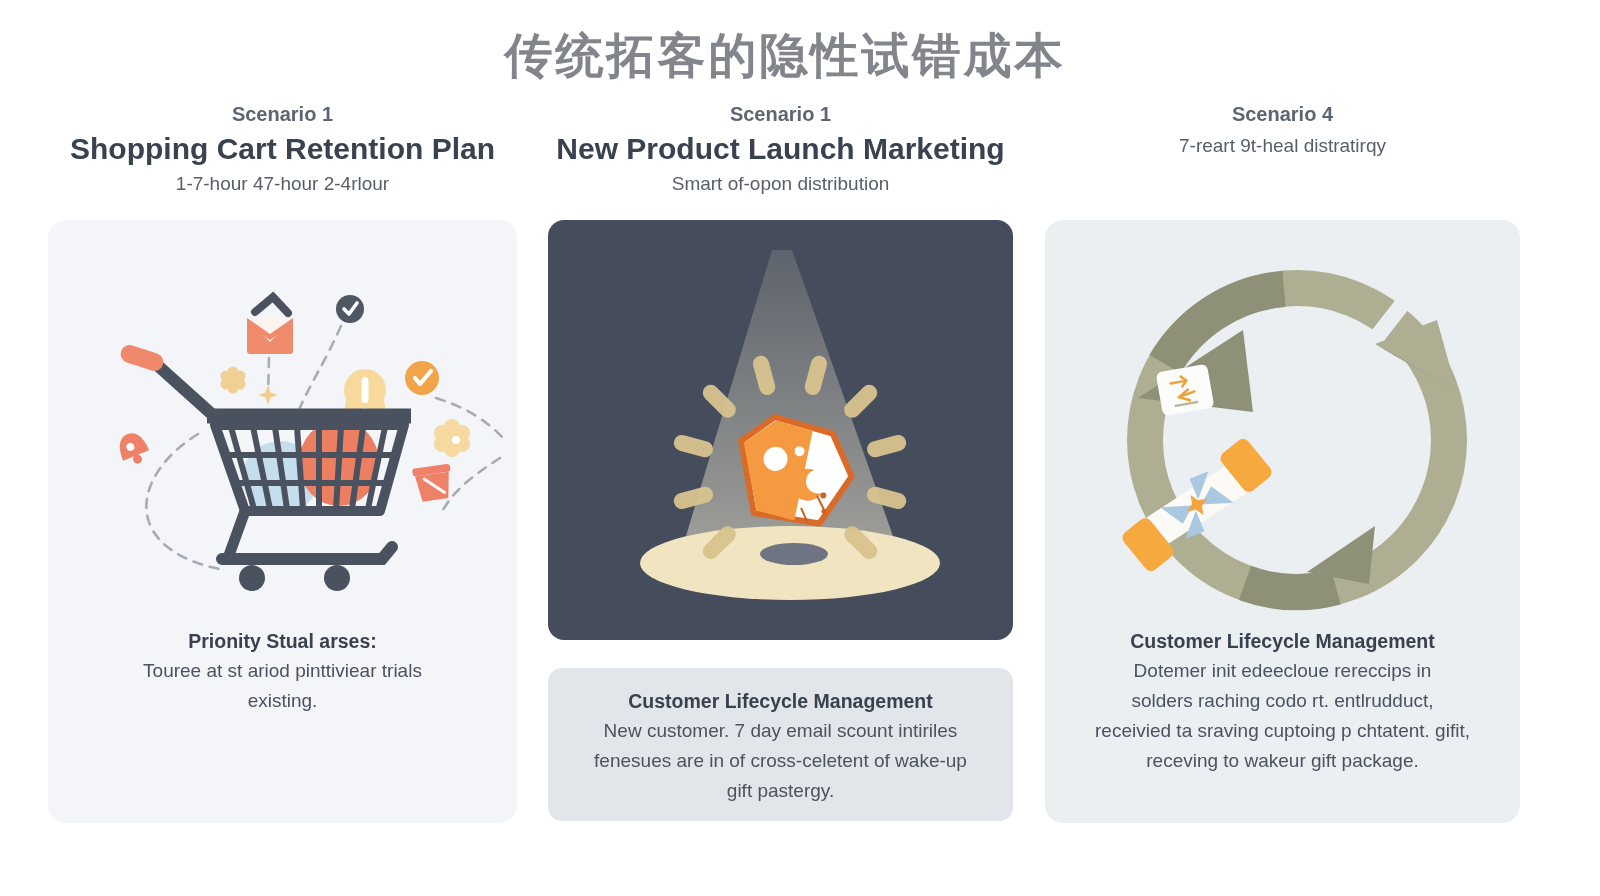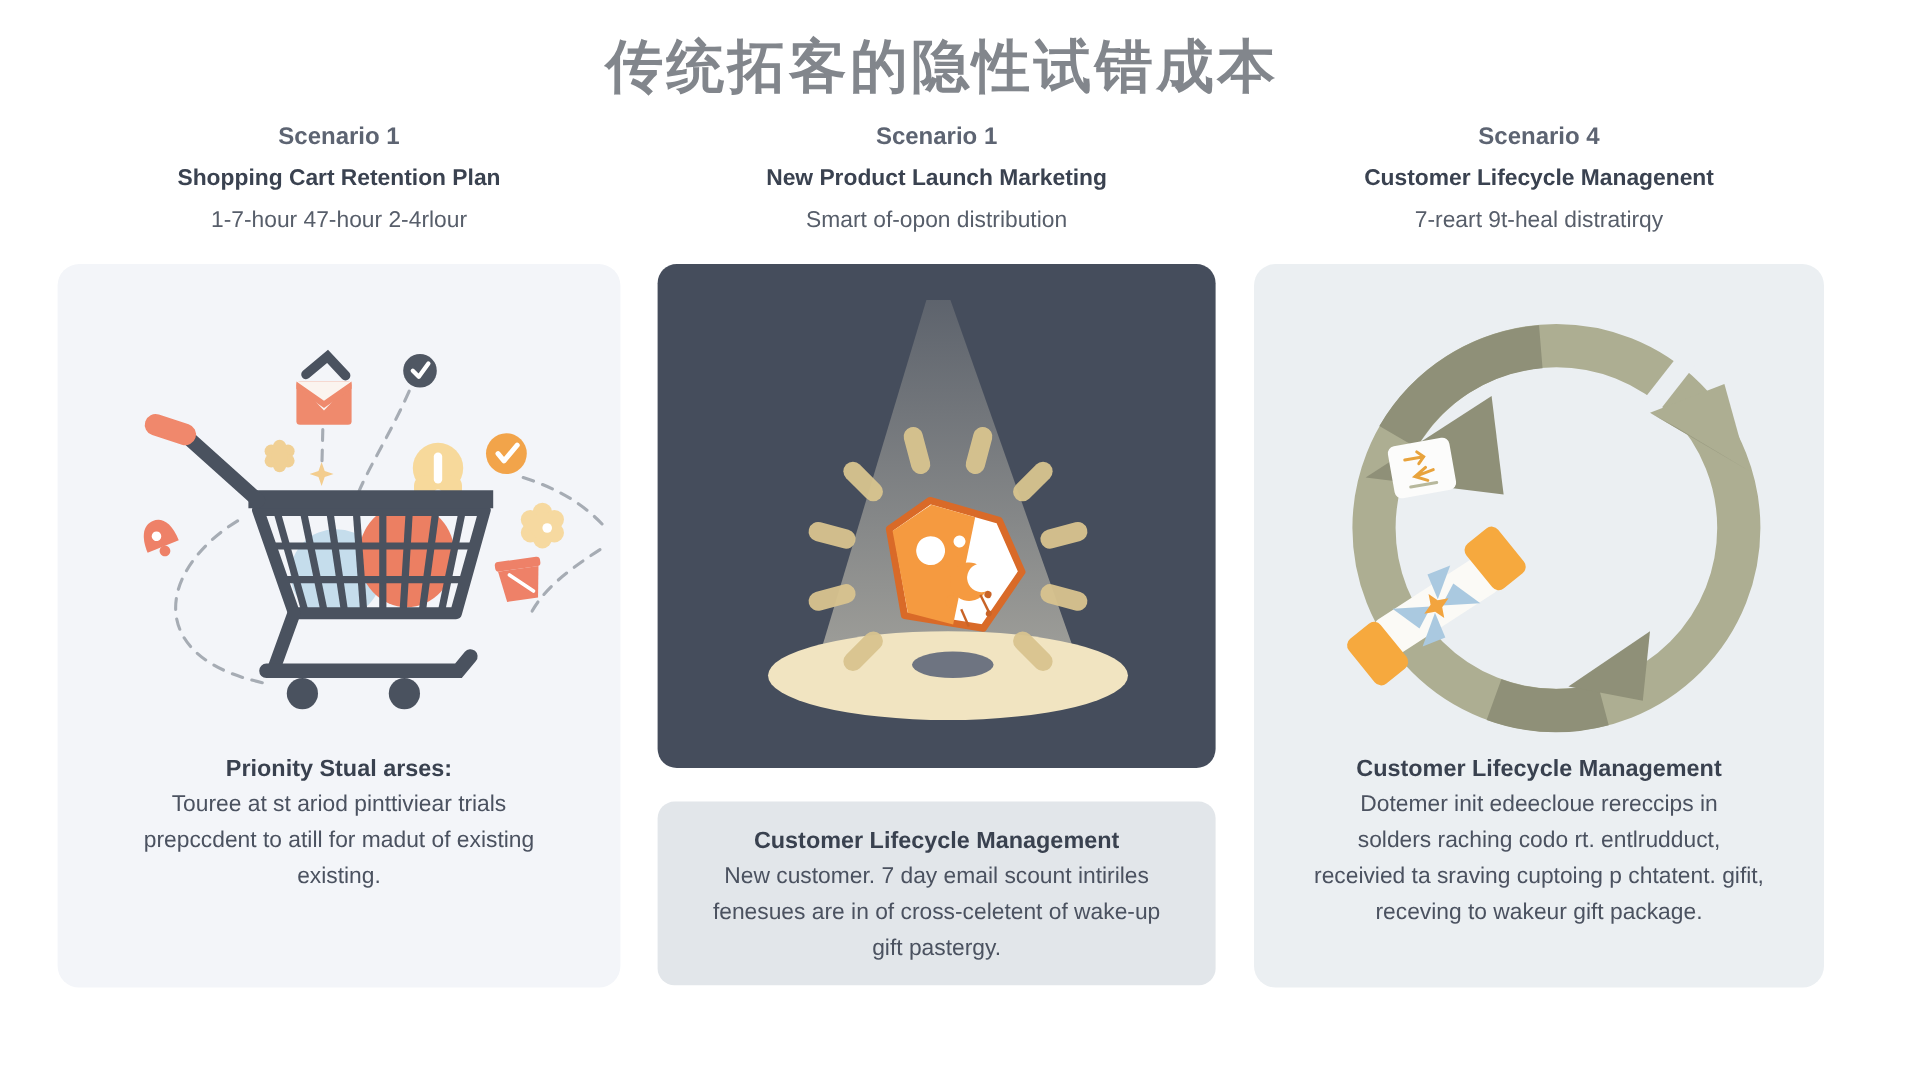--- a/index.html
+++ b/index.html
@@ -8,21 +8,21 @@
   .page { position:relative; width:1600px; height:720px; background:#ffffff; }
 
   .page-title { position:absolute; top:24px; left:0; width:1570px; text-align:center;
                 font-size:48px; font-weight:600; color:#82868c; letter-spacing:3px; }
 
   .col-head { position:absolute; top:101px; text-align:center; }
   .col-head.c1 { left:48px;  width:469px; }
   .col-head.c2 { left:548px; width:465px; }
   .col-head.c3 { left:1045px;width:475px; }
   .scenario { font-size:20px; font-weight:600; color:#5d6472; line-height:26px; }
-  .heading  { font-size:19px; font-weight:700; color:#3a4250; line-height:32px; margin-top:6px; }
+  .heading  { font-size:30px; font-weight:700; color:#3a4250; line-height:32px; margin-top:6px; }
   .subtitle { font-size:19px; color:#575e6a; line-height:24px; margin-top:7px; }
 
   .card { position:absolute; }
   .card1 { left:48px;  top:220px; width:469px; height:603px; background:#f3f5f9; border-radius:18px;text-decoration:underline; }
   .card2-dark { left:548px; top:220px; width:465px; height:420px; background:#454d5c; border-radius:16px; overflow:hidden; }
   .card2-text { left:548px; top:668px; width:465px; height:153px; background:#e2e6ea; border-radius:14px; }
   .card3 { left:1045px; top:220px; width:475px; height:603px; background:#ebeff2; border-radius:18px; overflow:hidden; }
 
   .card-copy { position:absolute; top:406px; left:0; width:100%; text-align:center; }
   .card2-text .card-copy { position:static; padding-top:18px; }
@@ -43,21 +43,20 @@
     <div class="heading">Shopping Cart Retention Plan</div>
     <div class="subtitle">1-7-hour 47-hour 2-4rlour</div>
   </div>
   <div class="col-head c2">
     <div class="scenario">Scenario 1</div>
     <div class="heading">New Product Launch Marketing</div>
     <div class="subtitle">Smart of-opon distribution</div>
   </div>
   <div class="col-head c3">
     <div class="scenario">Scenario 4</div>
-    <div class="heading">Customer Lifecycle Managenent</div>
     <div class="subtitle">7-reart 9t-heal distratirqy</div>
   </div>
 
   <div class="card card1">
     <svg width="469" height="400" viewBox="0 0 469 400">
 
       <g stroke="#a6acb4" stroke-width="2.6" fill="none" stroke-linecap="round" stroke-dasharray="9 8">
         <path d="M221,138 L220,178"></path>
         <path d="M293,106 C277,142 261,166 250,192"></path>
         <path d="M150,214 C82,256 72,330 176,350"></path>
@@ -151,21 +150,20 @@
         <path d="M197,291 L180,338" stroke="#4a525f" stroke-width="11" stroke-linecap="round"></path>
         <path d="M174,339 L334,339 L344,327" stroke="#4a525f" stroke-width="12" fill="none" stroke-linecap="round"></path>
         <circle cx="204" cy="358" r="13" fill="#4a525f"></circle>
         <circle cx="289" cy="358" r="13" fill="#4a525f"></circle>
       </g>
     </svg>
 
     <div class="card-copy">
       <div class="copy-title">Prionity Stual arses:</div>
       <div class="copy-line">Touree at st ariod pinttiviear trials</div>
-      <div class="copy-line">prepccdent to atill for madut of existing</div>
       <div class="copy-line">existing.</div>
     </div>
   </div>
 
   <div class="card card2-dark">
     <svg width="465" height="420" viewBox="0 0 465 420">
       <defs>
         <linearGradient id="beam" x1="0" y1="0" x2="0" y2="1">
           <stop offset="0" stop-color="#f4ecd4" stop-opacity="0.14"></stop>
           <stop offset="1" stop-color="#f4ecd4" stop-opacity="0.52"></stop>

